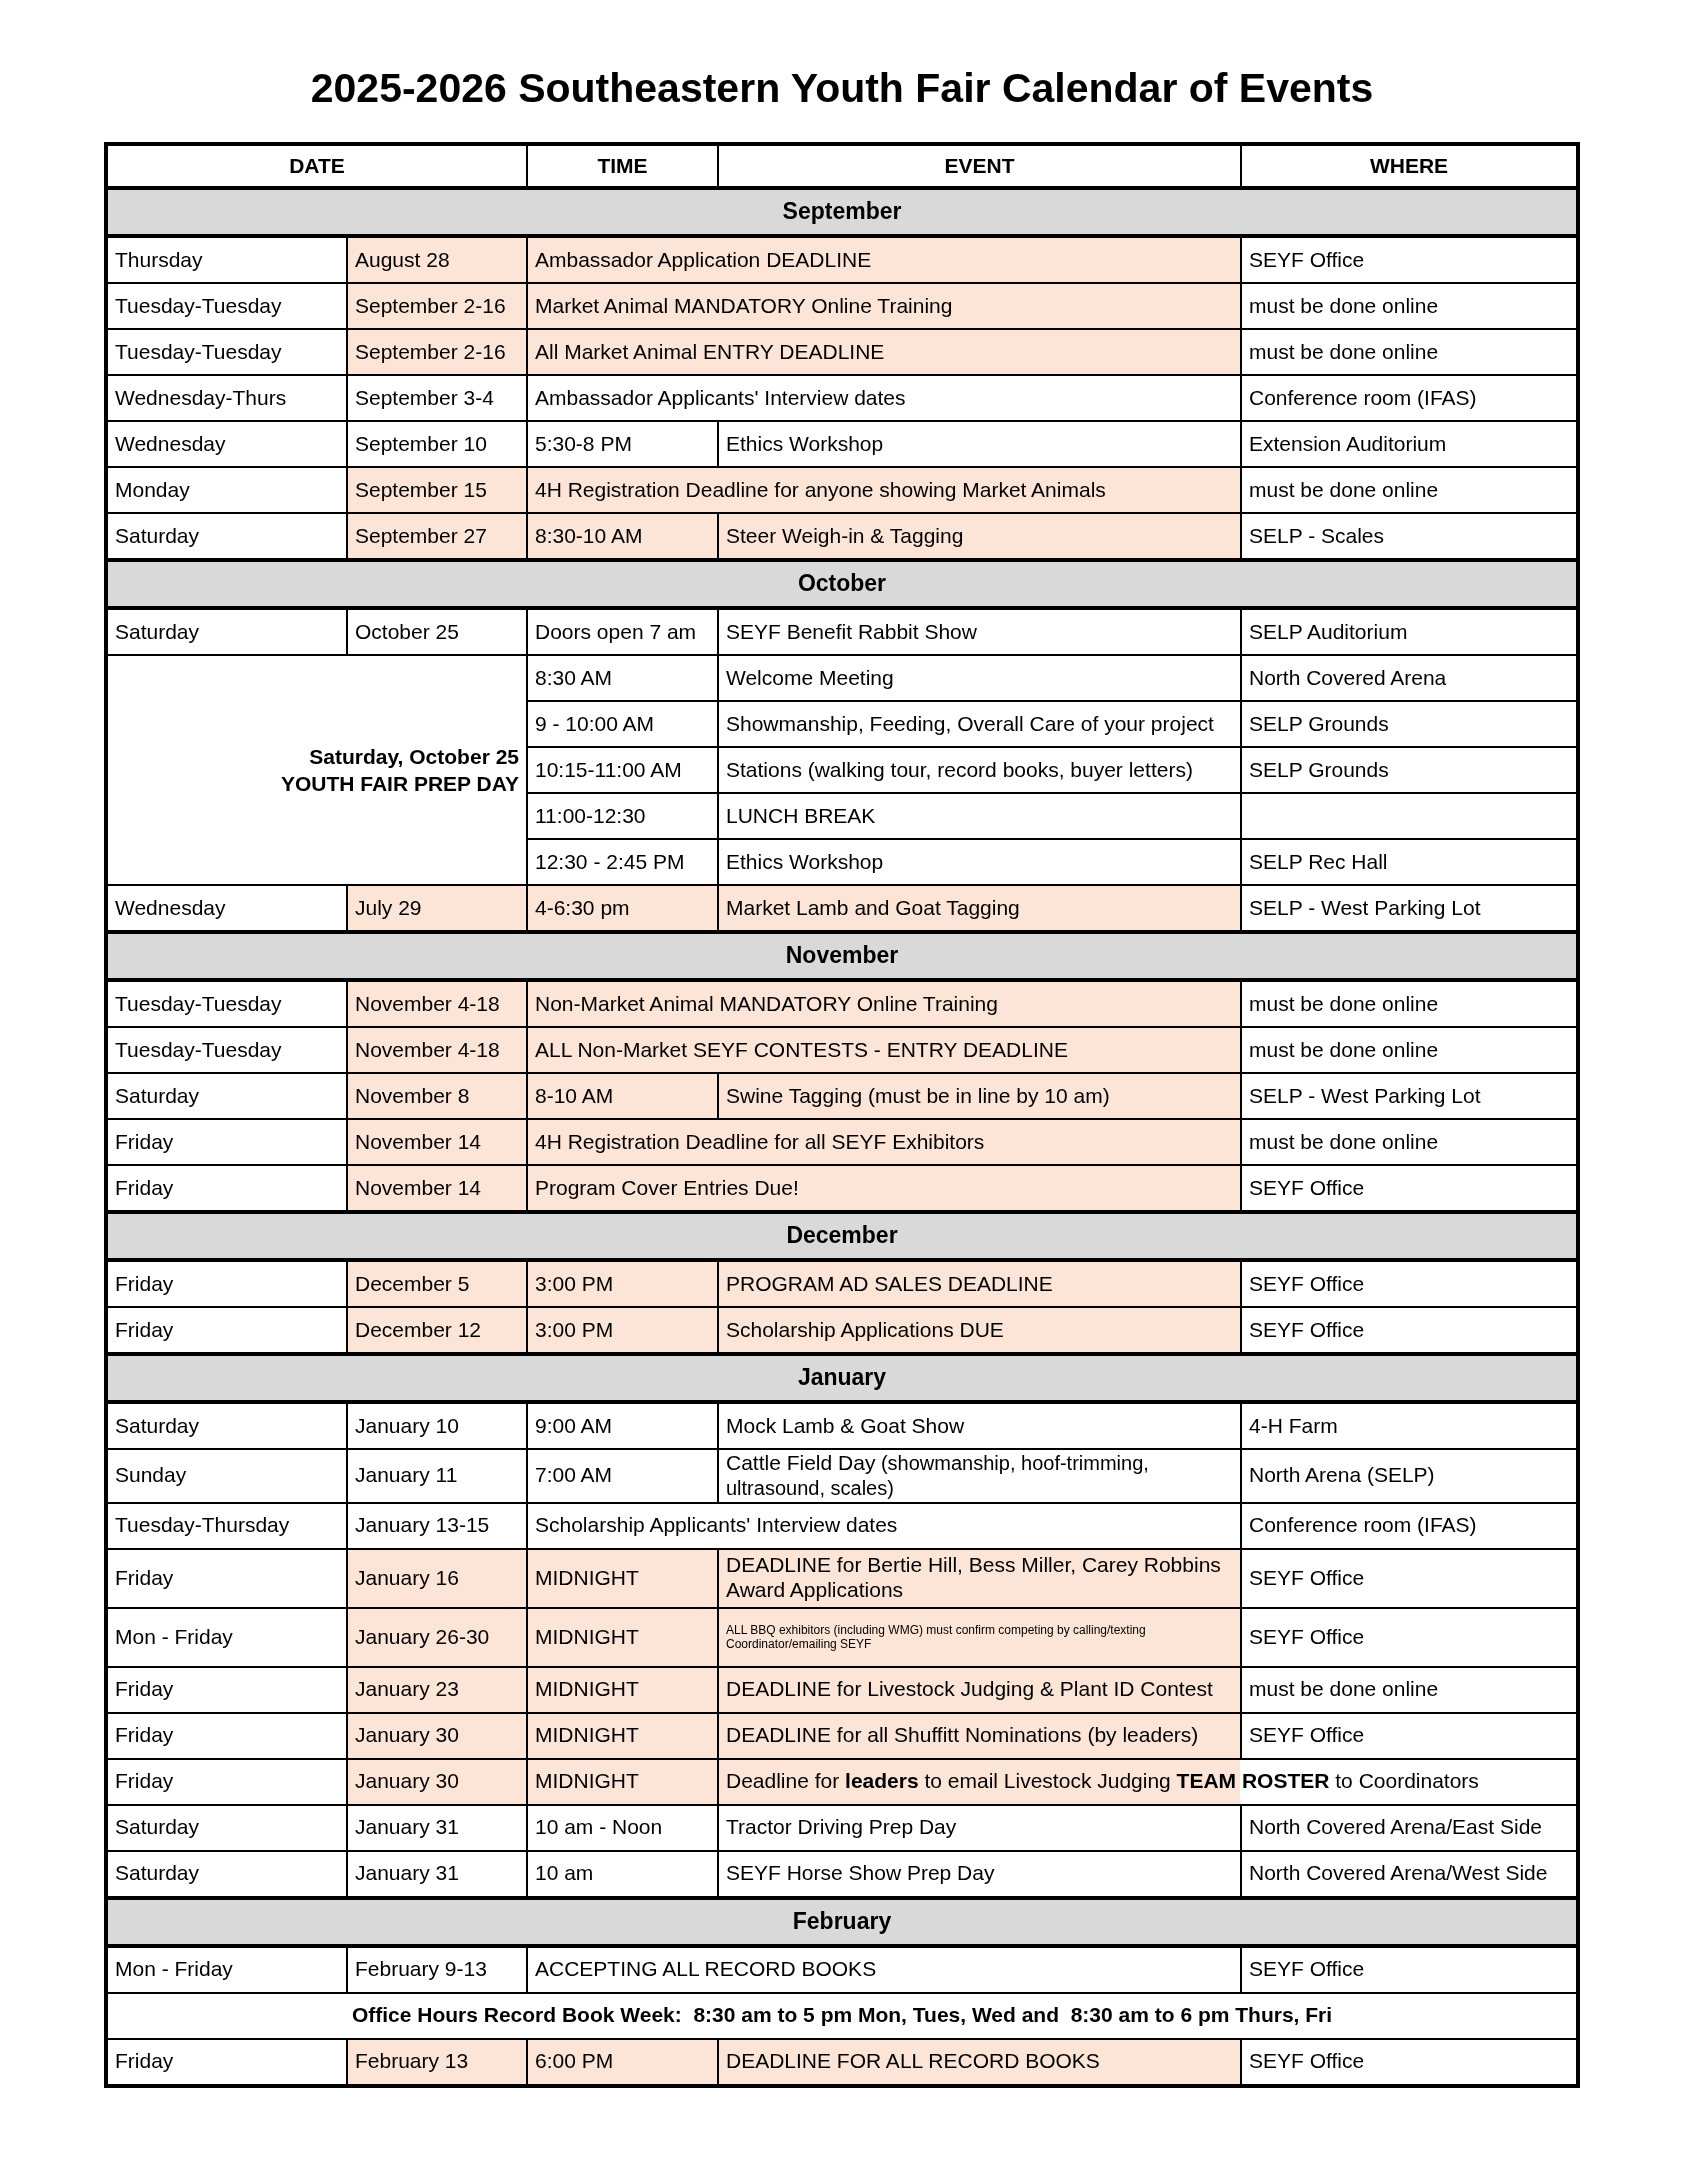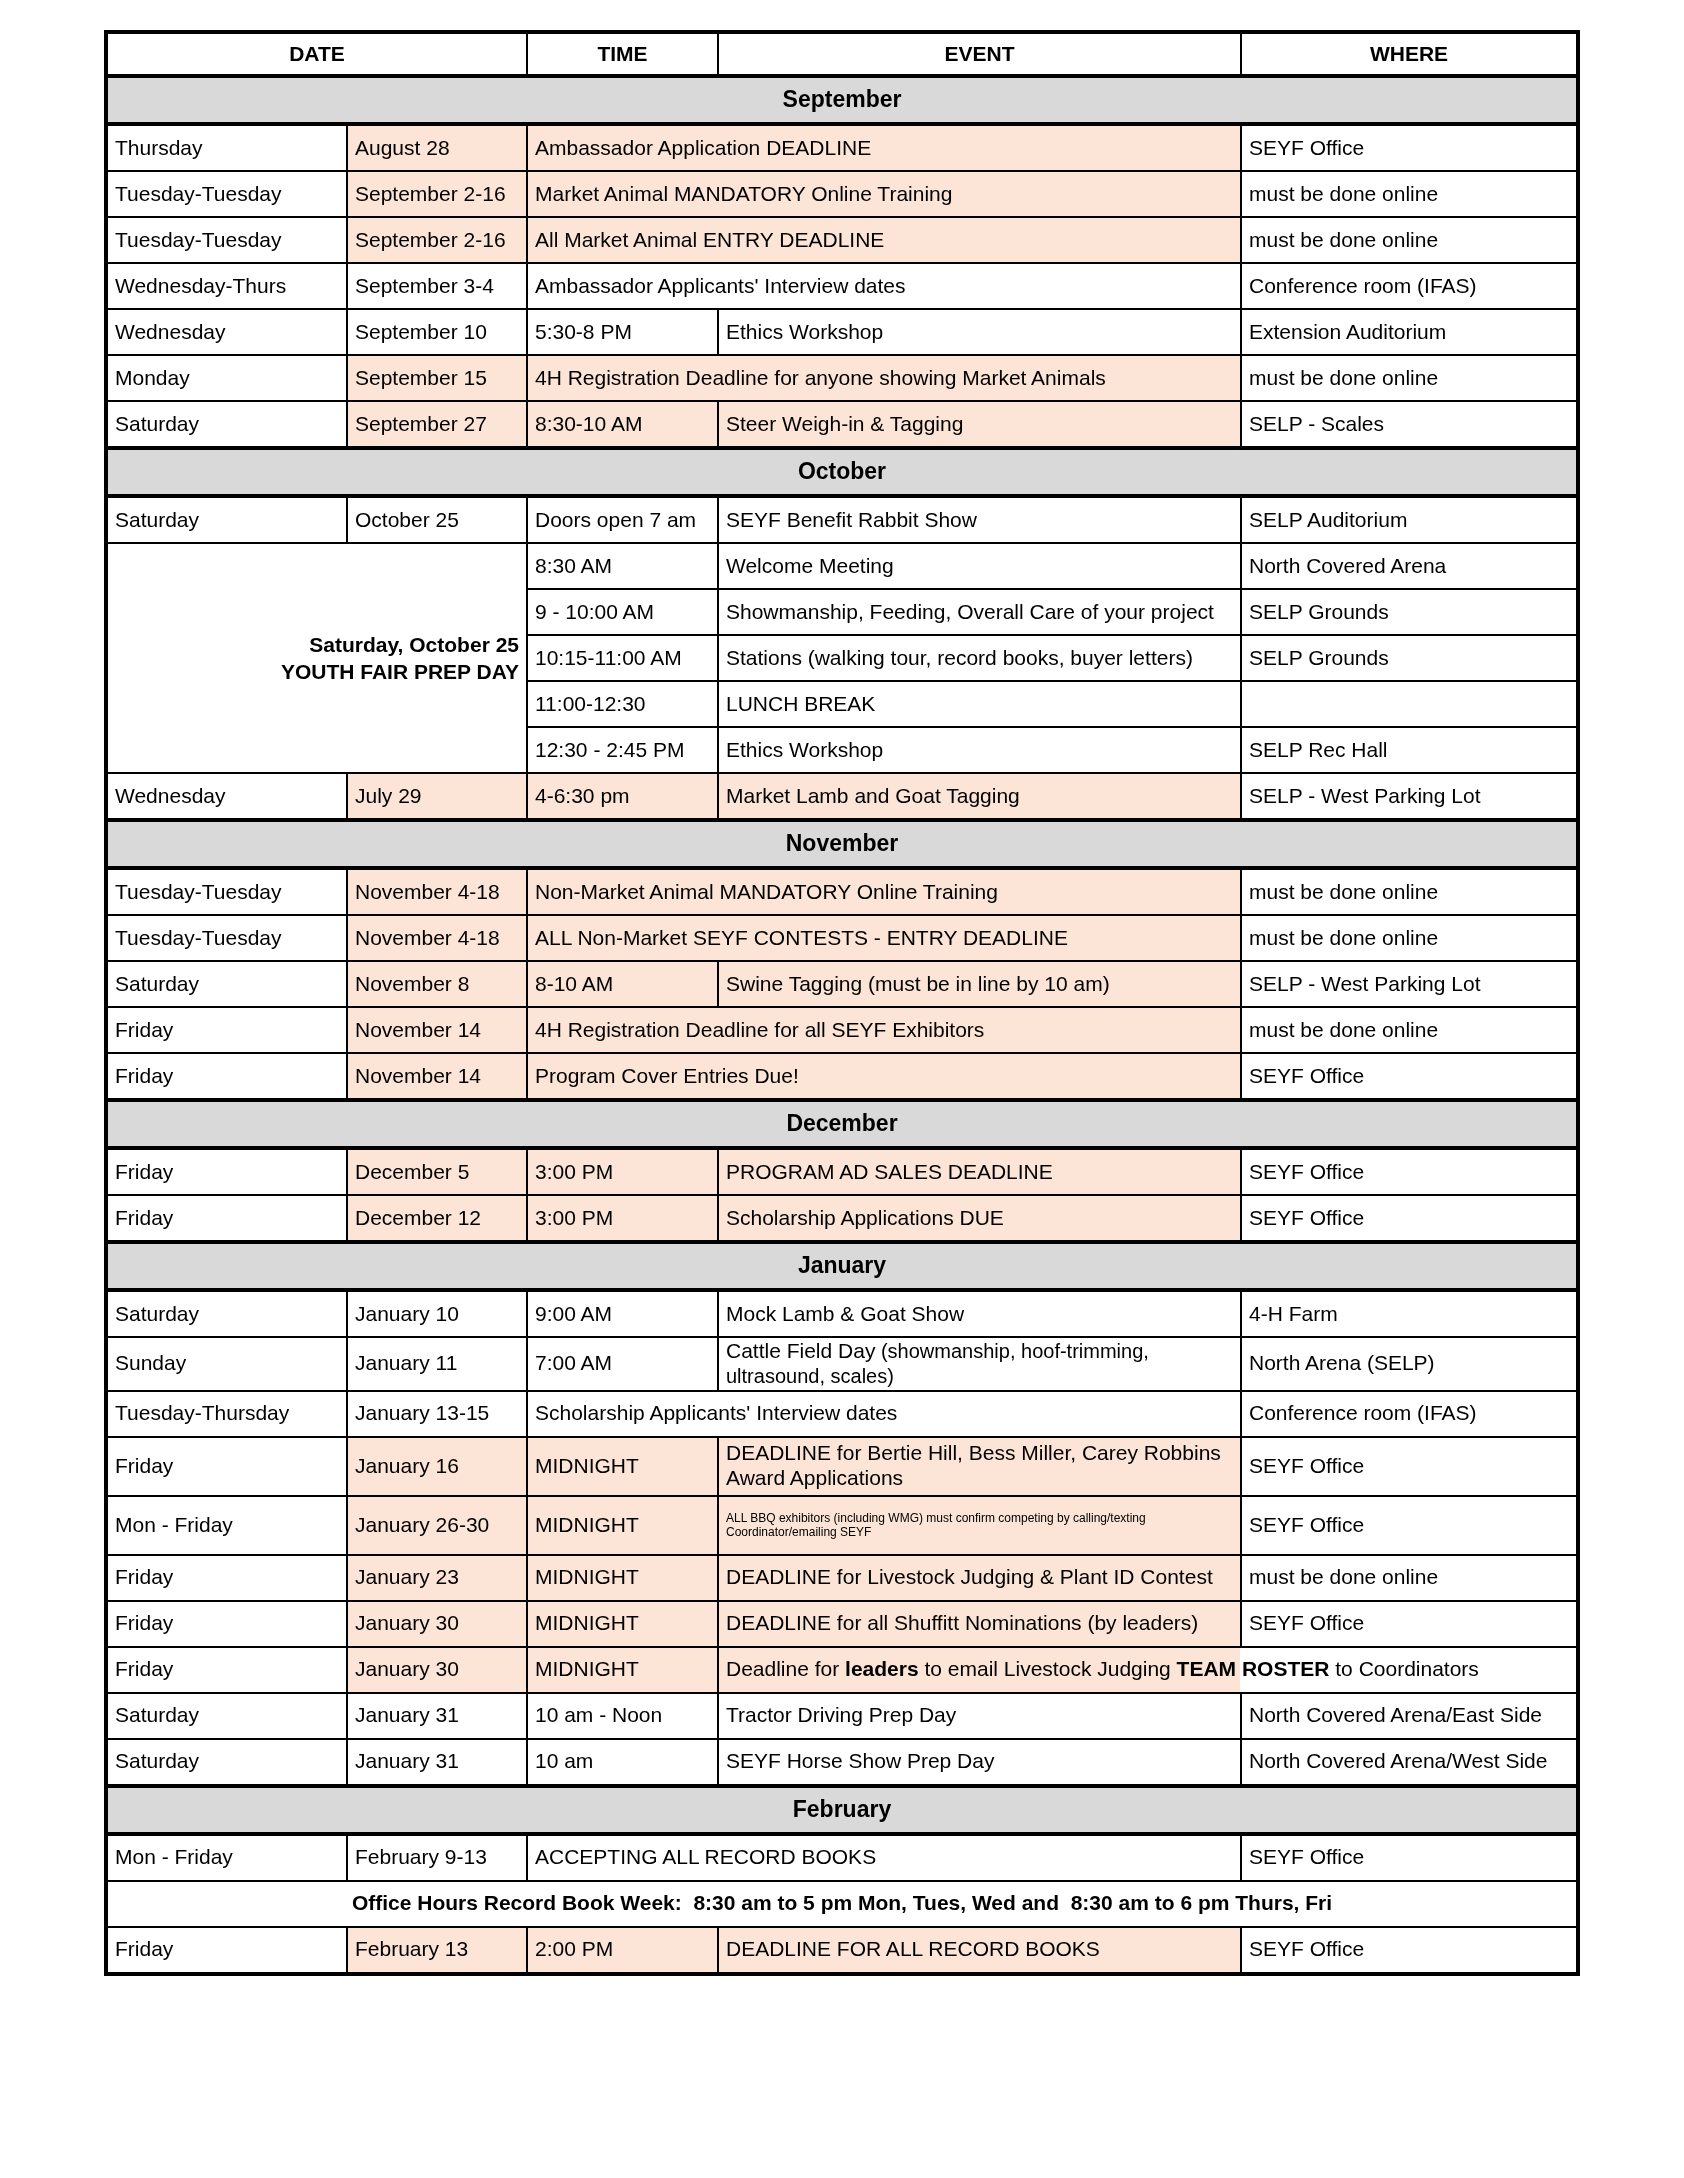--- a/index.html
+++ b/index.html
@@ -26,20 +26,21 @@
   td.wide{background:linear-gradient(to right,var(--peach,#fce4d6) 0 60.8%,#fff 60.8%);}
   td.wide b{font-weight:bold;}
 
   .updated{color:var(--red,#ff0000);font-weight:bold;text-align:center;font-size:20px;margin-top:42px;}
 </style>
 </head>
 <body>
 
 <div class="page">
 
+  <h1 class="title">2025-2026 Southeastern Youth Fair Calendar of Events</h1>
 
   <table class="cal">
     <colgroup>
       <col class="c-day">
         <col class="c-date">
         <col class="c-time">
         <col class="c-event">
         <col class="c-where">
     </colgroup>
     <thead>
@@ -274,21 +275,21 @@
           <td class="date">February 9-13</td>
           <td class="event" colspan="2">ACCEPTING ALL RECORD BOOKS</td>
           <td class="where">SEYF Office</td>
         </tr>
         <tr>
           <td class="full-row" colspan="5">Office Hours Record Book Week:  8:30 am to 5 pm Mon, Tues, Wed and  8:30 am to 6 pm Thurs, Fri</td>
         </tr>
         <tr>
           <td class="day">Friday</td>
           <td class="date hl">February 13</td>
-          <td class="time hl">2:00 PM</td>
+          <td class="time hl">6:00 PM</td>
           <td class="event hl">DEADLINE FOR ALL RECORD BOOKS</td>
           <td class="where">SEYF Office</td>
         </tr>
       </tbody>
   </table>
 
 
 </div>
 
 

